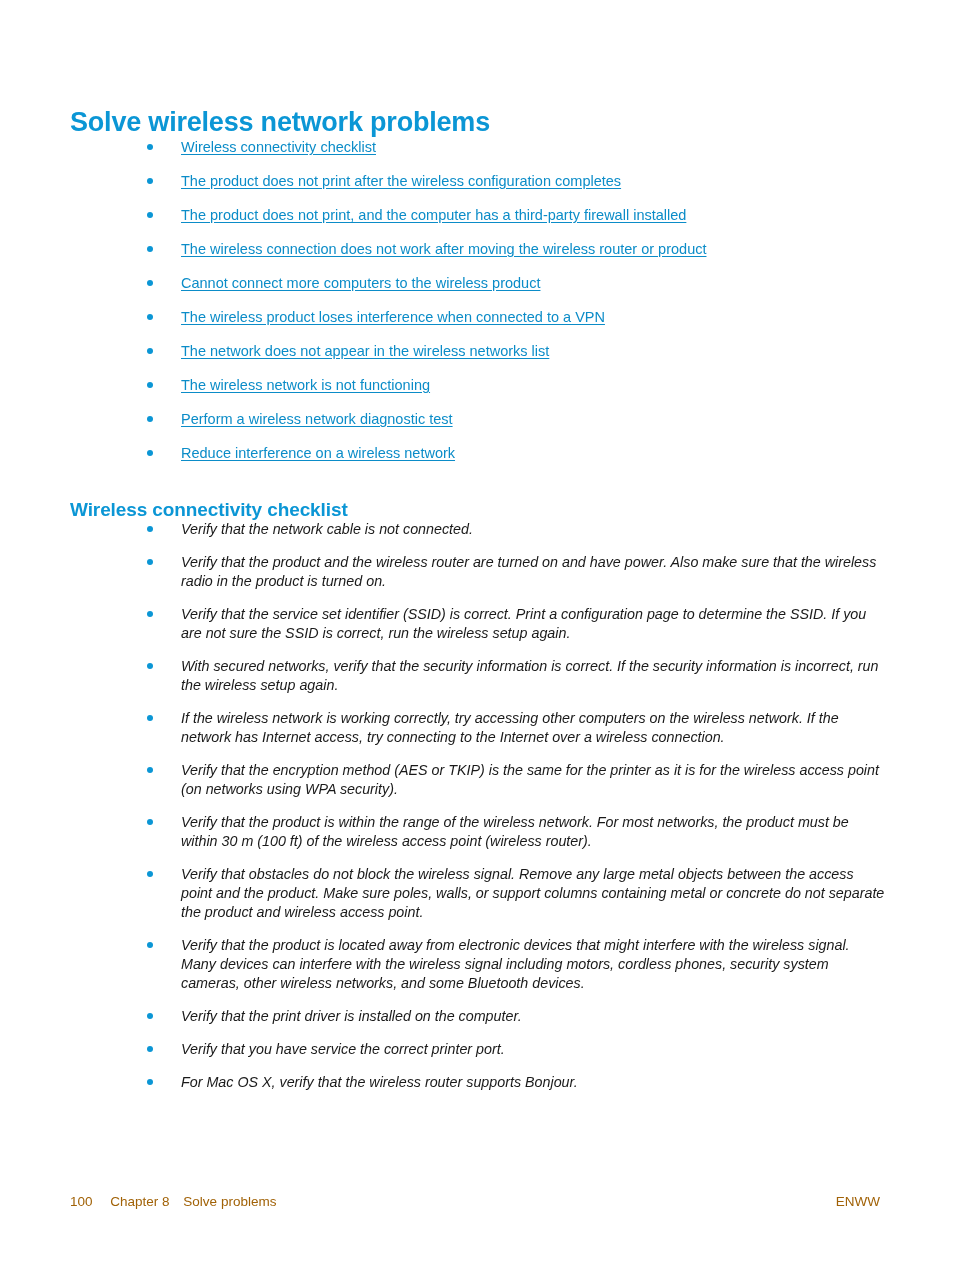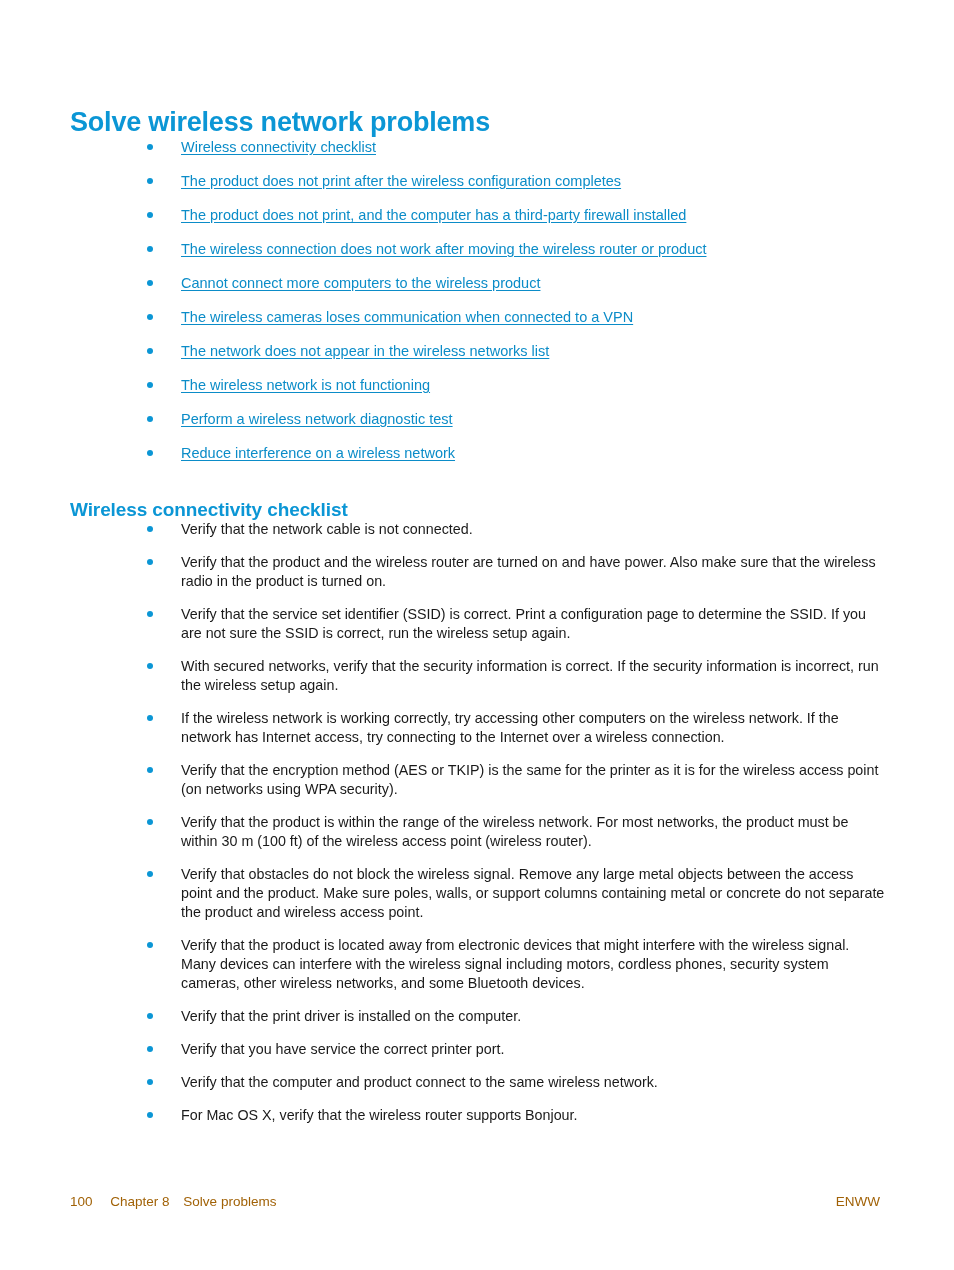--- a/index.html
+++ b/index.html
@@ -88,20 +88,21 @@
     position: absolute;
     left: 145px;
     top: 520px;
     width: 740px;
   }
   .body-item {
     position: relative;
     padding-left: 36px;
     margin-bottom: 14px;
     line-height: 19px;
+    font-style: italic;
   }
   .body-item:last-child { margin-bottom: 0; }
   .body-bullet {
     position: absolute;
     left: 2px;
     top: 6px;
     width: 6px;
     height: 6px;
     border-radius: 50%;
     background: #0b96d5;
@@ -162,21 +163,21 @@
     <div class="toc-item">
       <span class="toc-bullet"></span>
       <a class="toc-link">The wireless connection does not work after moving the wireless router or product</a>
     </div>
     <div class="toc-item">
       <span class="toc-bullet"></span>
       <a class="toc-link">Cannot connect more computers to the wireless product</a>
     </div>
     <div class="toc-item">
       <span class="toc-bullet"></span>
-      <a class="toc-link">The wireless cameras loses communication when connected to a VPN</a>
+      <a class="toc-link">The wireless product loses interference when connected to a VPN</a>
     </div>
     <div class="toc-item">
       <span class="toc-bullet"></span>
       <a class="toc-link">The network does not appear in the wireless networks list</a>
     </div>
     <div class="toc-item">
       <span class="toc-bullet"></span>
       <a class="toc-link">The wireless network is not functioning</a>
     </div>
     <div class="toc-item">
@@ -228,24 +229,20 @@
       <span class="body-bullet"></span>
       <span class="body-text">Verify that the product is located away from electronic devices that might interfere with the wireless signal. Many devices can interfere with the wireless signal including motors, cordless phones, security system cameras, other wireless networks, and some Bluetooth devices.</span>
     </div>
     <div class="body-item">
       <span class="body-bullet"></span>
       <span class="body-text">Verify that the print driver is installed on the computer.</span>
     </div>
     <div class="body-item">
       <span class="body-bullet"></span>
       <span class="body-text">Verify that you have service the correct printer port.</span>
-    </div>
-    <div class="body-item">
-      <span class="body-bullet"></span>
-      <span class="body-text">Verify that the computer and product connect to the same wireless network.</span>
     </div>
     <div class="body-item">
       <span class="body-bullet"></span>
       <span class="body-text">For Mac OS X, verify that the wireless router supports Bonjour.</span>
     </div>
   </div>
 
   <div class="footer">
     <div class="footer-left">
       <span class="footer-page-number">100</span>

